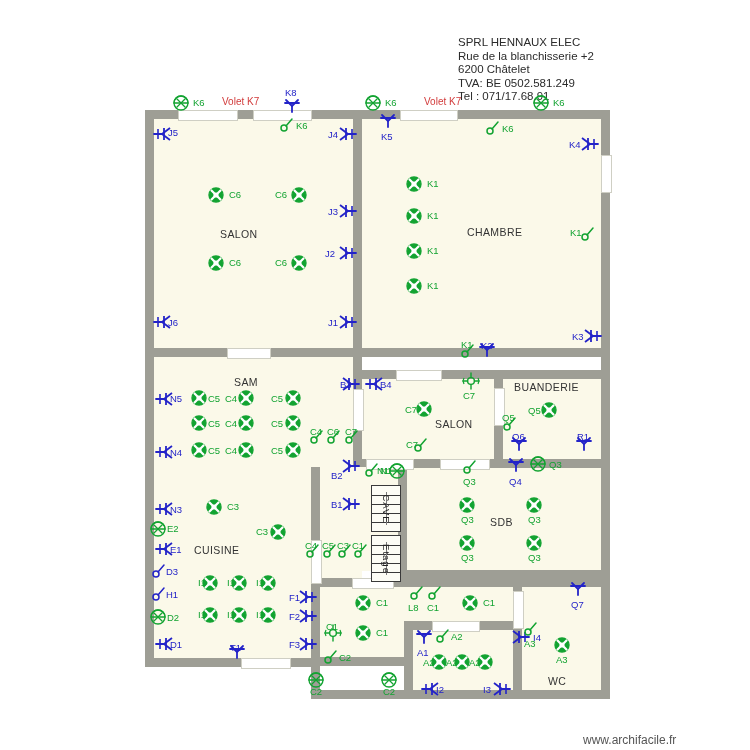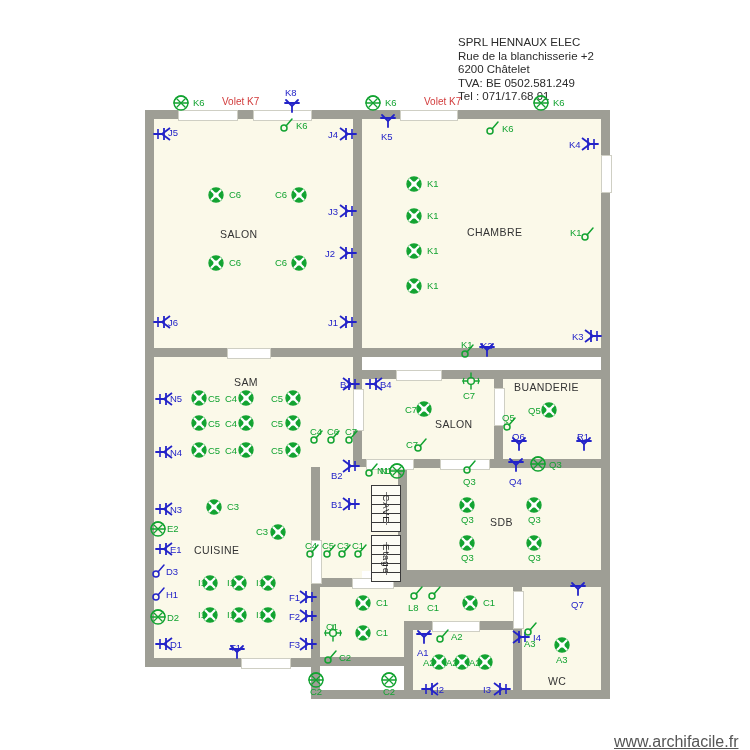--- a/index.html
+++ b/index.html
@@ -12,21 +12,21 @@
     overflow:hidden;
     position:relative;
   }
   #stage{position:absolute;left:0;top:0;width:750px;height:750px;}
 
   
   .hdr{position:absolute;font-size:11.5px;line-height:13.5px;color:#2b2b2b;white-space:pre;}
   #owner-block{left:146px;top:44px;}
   #company-block{left:458px;top:36px;}
   #footer-impl{position:absolute;left:176px;top:698px;font-size:12px;color:#2b2b2b;}
-  #footer-url{position:absolute;left:614px;top:733px;font-size:16px;color:#555;text-decoration:underline;}
+  #footer-url{position:absolute;left:583px;top:733px;font-size:12px;color:#555;}
 
   
   .wall{position:absolute;background:#9e9e95;}
   .room{position:absolute;background:#fbf9e9;}
   .door{position:absolute;background:#ffffff;border:1px solid #cfcfc4;}
   .roomlabel{position:absolute;font-size:10.5px;color:#333;letter-spacing:.4px;white-space:nowrap;}
 
   
   .sym{position:absolute;width:0;height:0;}
   .sym svg{position:absolute;left:-11px;top:-11px;overflow:visible;}

